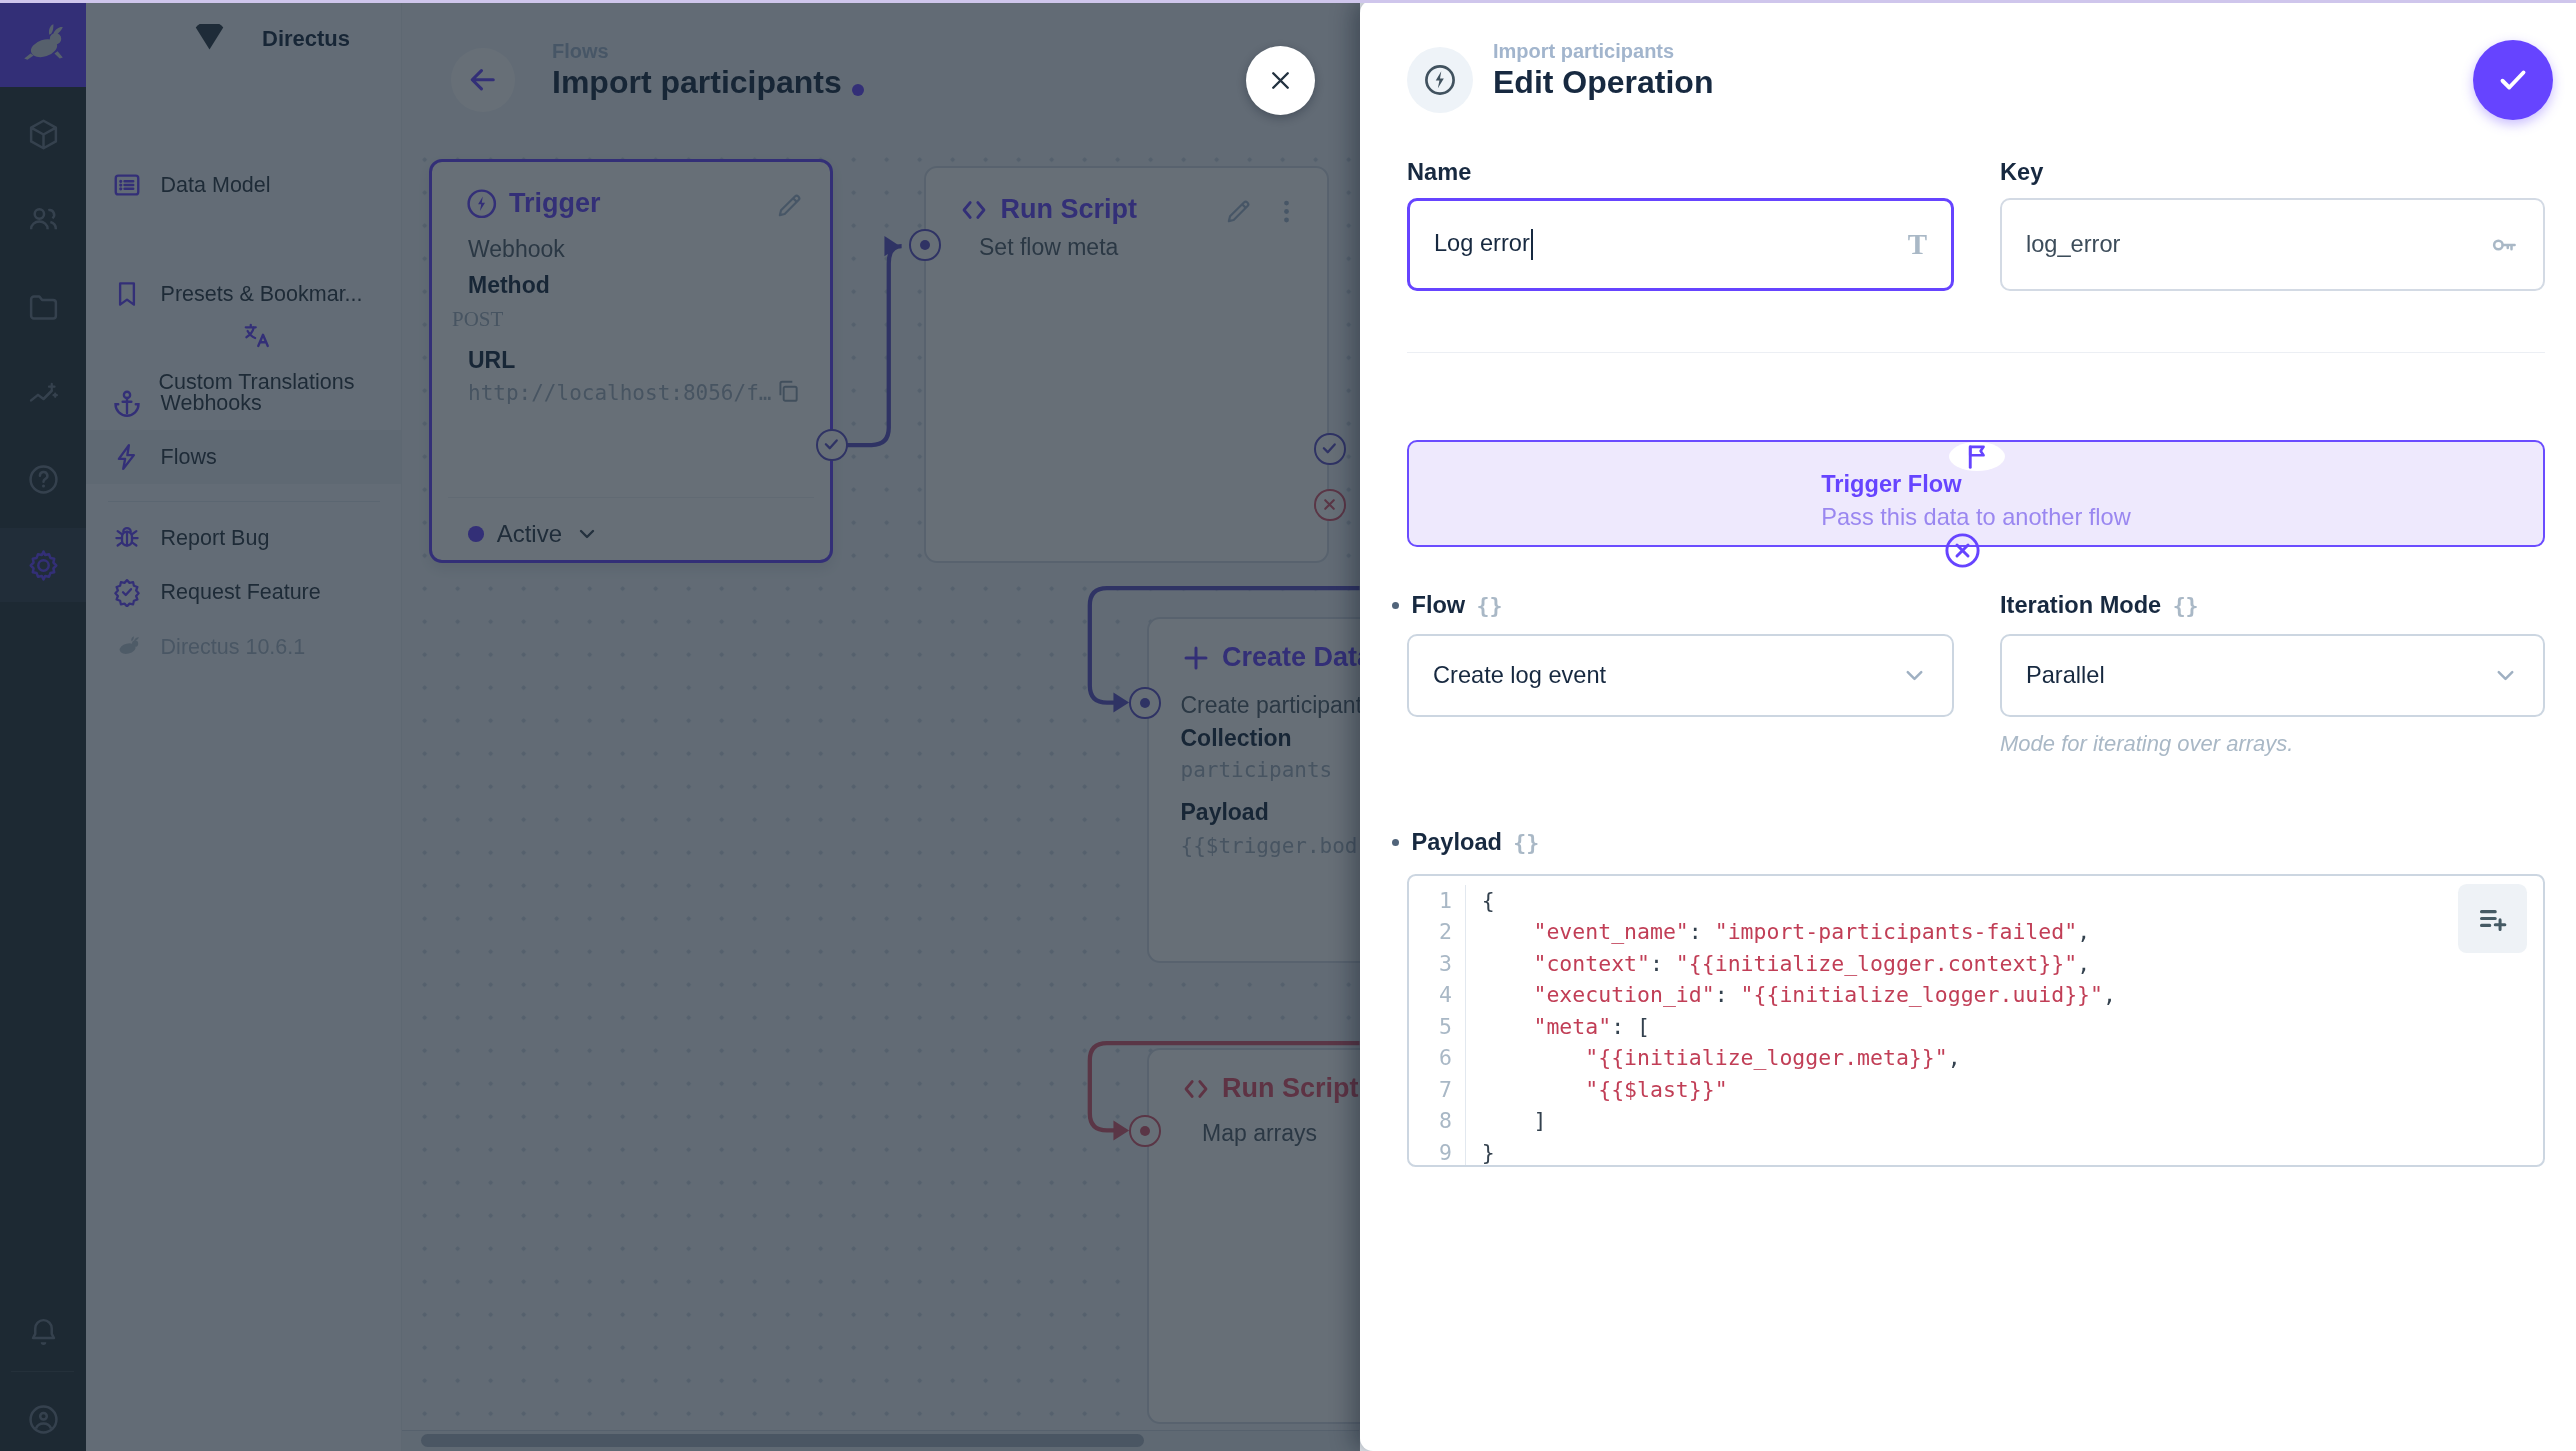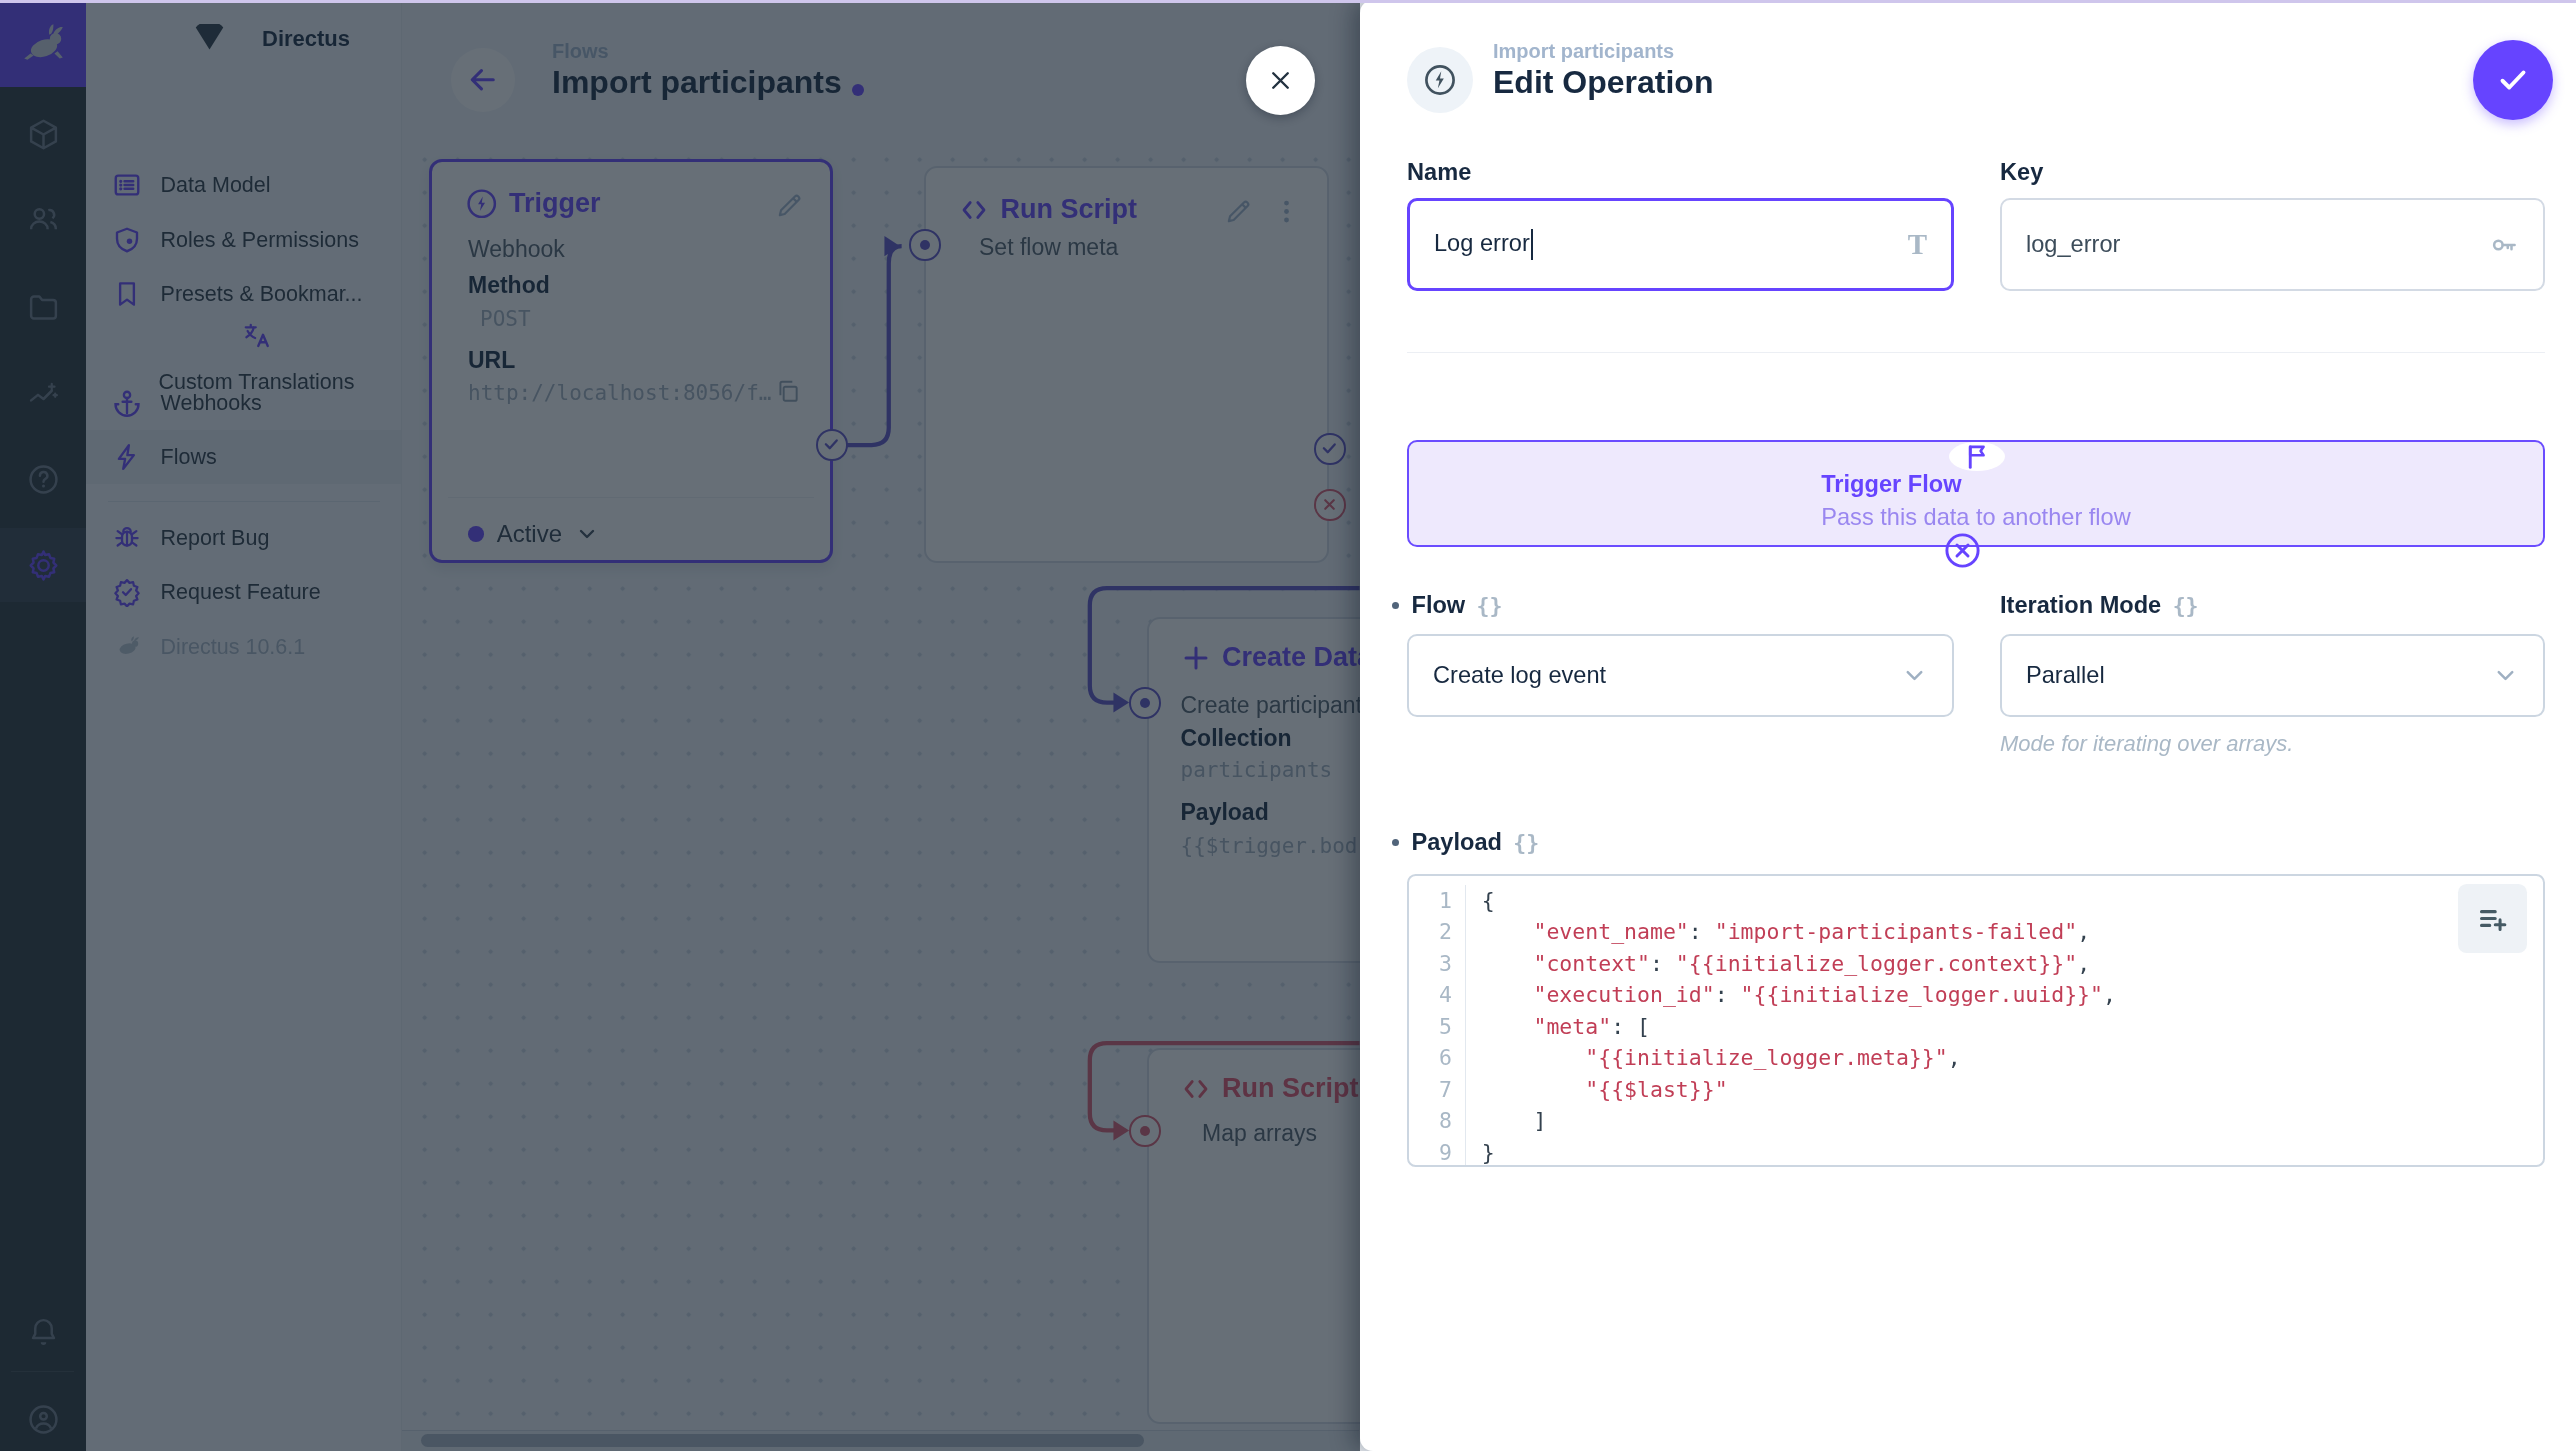--- a/index.html
+++ b/index.html
@@ -128,21 +128,21 @@
       <span>Trigger</span>
     </div>
     <div class="abs" style="right:26px;top:29px;color:#a2b5cd;">
       <svg width="29" height="29" viewBox="0 0 24 24">
           <path d="M4 20l1-4L16.5 4.5a2 2 0 0 1 2.8 0l.2.2a2 2 0 0 1 0 2.8L8 19l-4 1z" fill="none" stroke="currentColor" stroke-width="1.8" stroke-linejoin="round"></path>
           <path d="M15 6l3 3" stroke="currentColor" stroke-width="1.8"></path>
         </svg>
     </div>
     <div class="abs p-text" style="left:36px;top:74px;">Webhook</div>
     <div class="abs p-label" style="left:36px;top:110px;">Method</div>
-    <div class="abs p-mono mono" style="left:48px;top:145px;">POST</div>
+    <div class="abs p-mono mono" style="left:20px;top:145px;font-family:Liberation Serif, serif;">POST</div>
     <div class="abs p-label" style="left:36px;top:185px;">URL</div>
     <div class="abs p-mono mono" style="left:36px;top:219px;">http://localhost:8056/f…</div>
     <div class="abs" style="right:29px;top:216px;color:#8fa0b1;">
       <svg width="26" height="26" viewBox="0 0 24 24">
           <rect x="8" y="8" width="12" height="13" rx="1.5" fill="none" stroke="currentColor" stroke-width="1.8"></rect>
           <path d="M5 16V5a1.5 1.5 0 0 1 1.5-1.5H16" fill="none" stroke="currentColor" stroke-width="1.8"></path>
         </svg>
     </div>
     <div class="abs divider" style="left:15.7px;right:15.7px;top:335px;"></div>
     <div class="abs" style="left:36px;top:358px;display:flex;align-items:center;gap:13px;">
@@ -303,29 +303,20 @@
     <div class="abs nav-item" style="top:158px;">
       <span class="nicon">
           <svg width="30" height="30" viewBox="0 0 24 24">
             <rect x="3" y="4.5" width="18" height="15" rx="2" fill="none" stroke="currentColor" stroke-width="1.9"></rect>
             <path d="M7 9h.01M7 12h.01M7 15h.01" stroke="currentColor" stroke-width="2.6" stroke-linecap="round"></path>
             <path d="M10 9h7M10 12h7M10 15h7" stroke="currentColor" stroke-width="1.9" stroke-linecap="round"></path>
           </svg>
         </span>
       <span>Data Model</span>
     </div>
-    <div class="abs nav-item" style="top:213px;">
-      <span class="nicon">
-          <svg width="30" height="30" viewBox="0 0 24 24">
-            <path d="M12 3l8 3v5c0 5-3.5 8.5-8 10-4.5-1.5-8-5-8-10V6z" fill="none" stroke="currentColor" stroke-width="1.9" stroke-linejoin="round"></path>
-            <circle cx="14" cy="13" r="2.2" fill="currentColor"></circle>
-          </svg>
-        </span>
-      <span>Roles &amp; Permissions</span>
-    </div>
     <div class="abs nav-item" style="top:267px;">
       <span class="nicon">
           <svg width="30" height="30" viewBox="0 0 24 24">
             <path d="M6.5 3.5h11v17l-5.5-4-5.5 4z" fill="none" stroke="currentColor" stroke-width="1.9" stroke-linejoin="round"></path>
           </svg>
         </span>
       <span>Presets &amp; Bookmar...</span>
     </div>
     <div class="abs nav-item" style="top:321px;flex-direction:column;">
       <span class="nicon">

